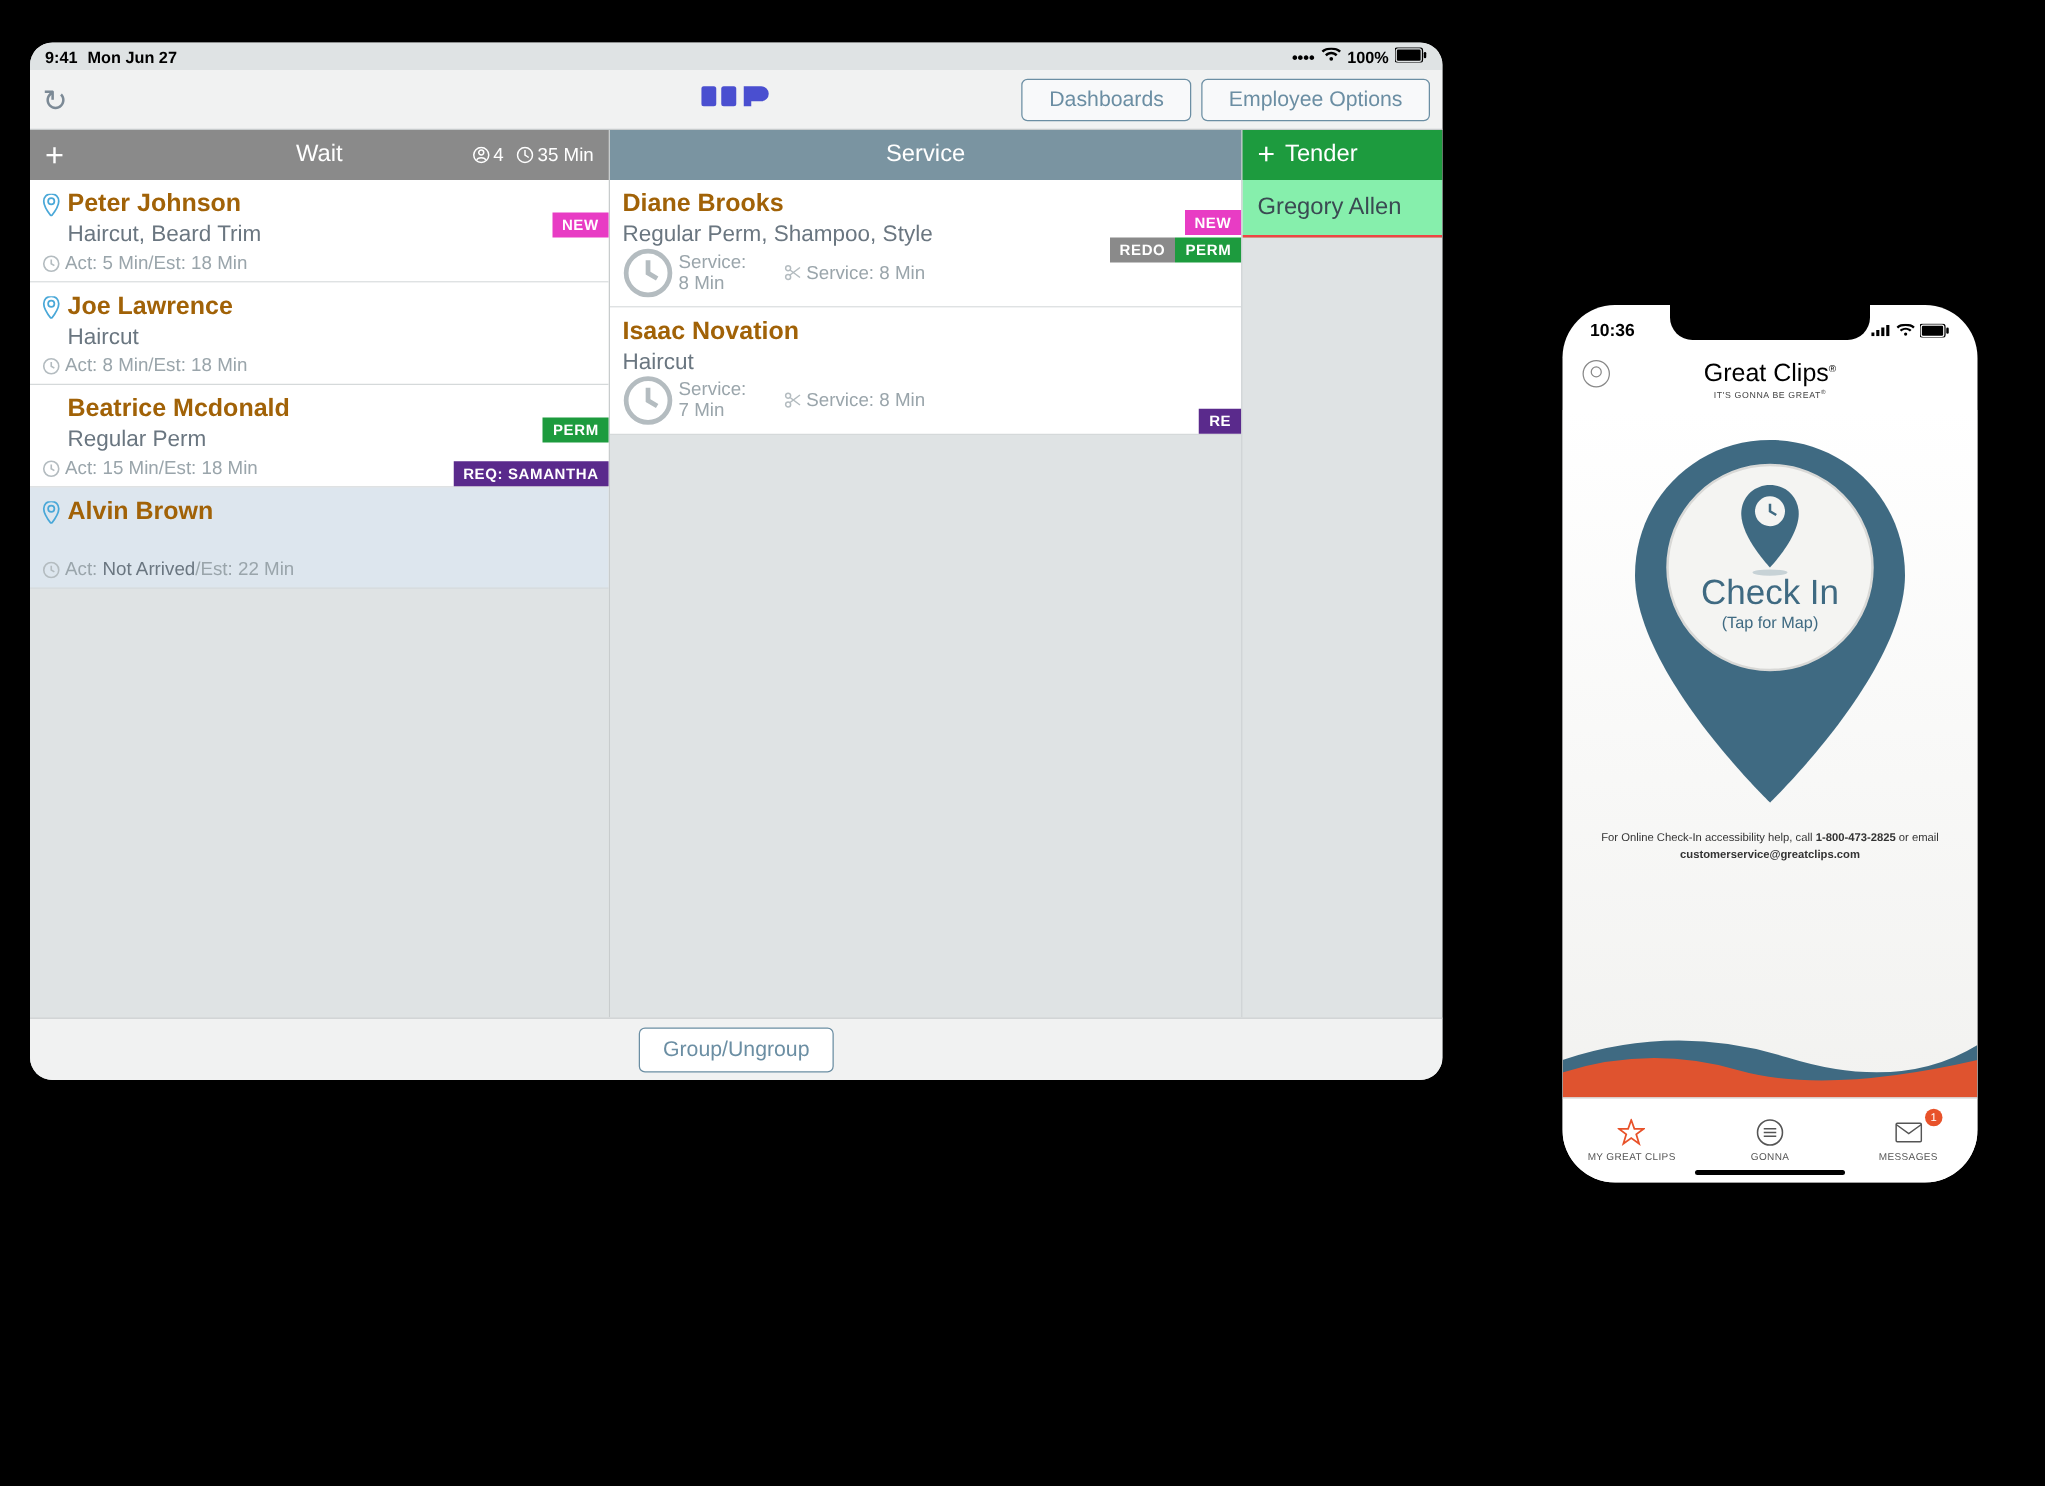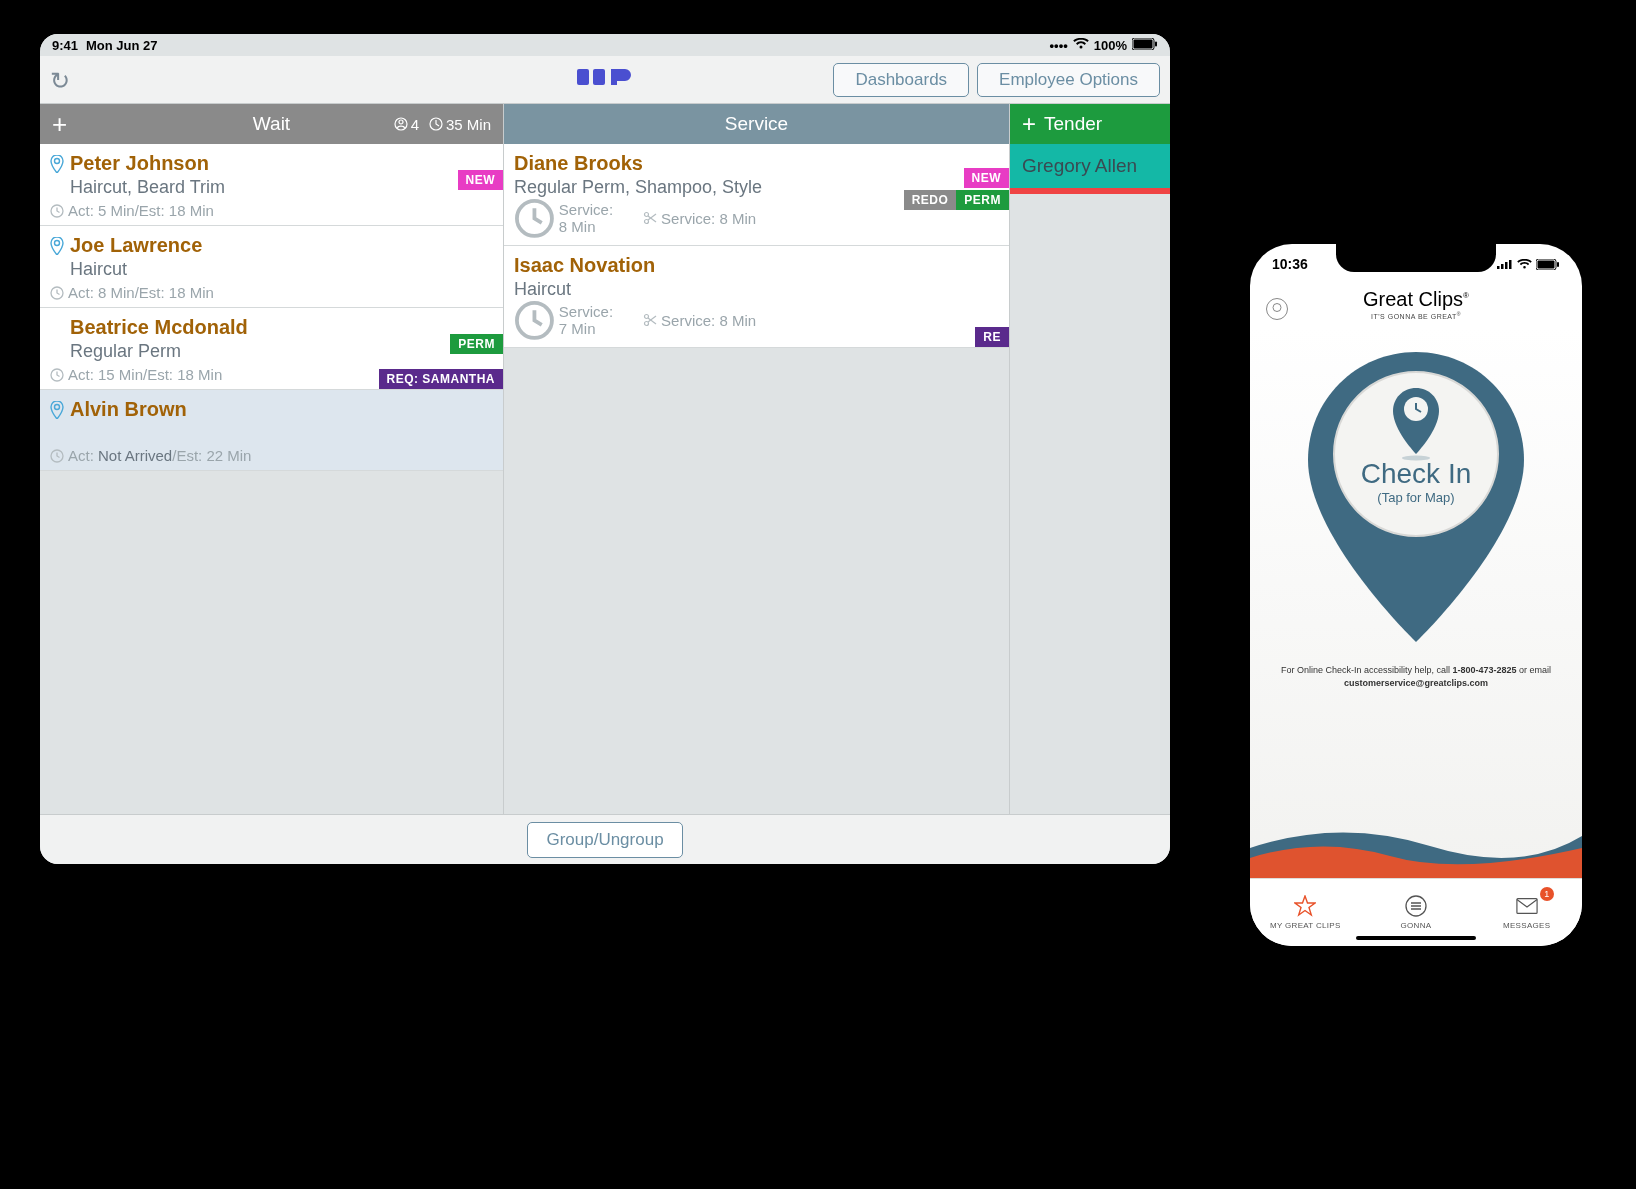--- a/index.html
+++ b/index.html
@@ -1,19 +1,19 @@
 <!DOCTYPE html>
 <html><head>
 <meta charset="utf-8">
 <style>
 * { box-sizing: border-box; margin: 0; padding: 0; font-family: -apple-system, BlinkMacSystemFont, "Segoe UI", Helvetica, Arial, sans-serif; }
 body { background: #000; width: 1636px; height: 1189px; position: relative; overflow: hidden; }
 
 
-.ipad { position: absolute; left: 20px; top: 14px; width: 1170px; height: 870px; background: #000; border-radius: 50px; padding: 20px; }
+.ipad { position: absolute; left: 4px; top: 14px; width: 1170px; height: 870px; background: #000; border-radius: 50px; padding: 20px; }
 .ipad-screen { width: 100%; height: 100%; background: #dfe3e4; border-radius: 18px; overflow: hidden; position: relative; display: flex; flex-direction: column; }
 
 
 .ipad-status { height: 22px; background: #dfe3e4; display: flex; justify-content: space-between; align-items: center; padding: 0 12px; font-size: 13px; font-weight: 600; color: #000; }
 .ipad-status-left { display: flex; gap: 8px; }
 .ipad-status-right { display: flex; align-items: center; gap: 5px; font-size: 13px; }
 
 
 .toolbar { height: 48px; background: #f1f2f2; border-bottom: 1px solid #c8cccd; display: flex; align-items: center; justify-content: space-between; padding: 0 10px; position: relative; }
 .refresh { width: 26px; height: 26px; color: #7c8a96; font-size: 24px; cursor: pointer; }
@@ -50,32 +50,32 @@
 .badges-bottom { position: absolute; right: 0; bottom: 0; display: flex; }
 .badge { font-size: 12px; font-weight: 700; color: #fff; padding: 3px 8px; letter-spacing: 0.5px; margin-top: 20px; }
 .badge.new { background: #e83cc4; }
 .badge.perm { background: #1d9b3e; }
 .badge.redo { background: #8a8a8a; }
 .badge.req { background: #5a2a8c; }
 
 .service-time { display: flex; gap: 30px; font-size: 15px; color: #9aa5ab; margin-top: 0; align-items: center; }
 .service-time span { display: flex; align-items: center; gap: 4px; }
 
-.tender-item { background: #14b8a6; padding: 10px 12px; font-size: 19px; color: #3a4a52; font-weight: 500; border-bottom: 6px solid #ef4444; line-height: 1.25; }
+.tender-item { background: #86efac; padding: 10px 12px; font-size: 19px; color: #3a4a52; font-weight: 500; border-bottom: 2px solid #ef4444; line-height: 1.25; }
 
 
 .bottom-bar { height: 50px; background: #f1f2f2; border-top: 1px solid #c8cccd; display: flex; align-items: center; justify-content: center; }
 .group-btn { border: 1.5px solid #6b8ea3; background: #fff; color: #6b8ea3; padding: 7px 18px; border-radius: 5px; font-size: 17px; cursor: pointer; }
 
 
 .iphone { position: absolute; right: 40px; top: 230px; width: 360px; height: 730px; background: #000; border-radius: 55px; padding: 14px; }
 .iphone-screen { width: 100%; height: 100%; background: #fff; border-radius: 42px; overflow: hidden; position: relative; display: flex; flex-direction: column; }
 .notch { position: absolute; top: 0; left: 50%; transform: translateX(-50%); width: 160px; height: 28px; background: #000; border-radius: 0 0 18px 18px; z-index: 10; }
 .iphone-status { height: 40px; display: flex; justify-content: space-between; align-items: center; padding: 0 22px; font-size: 14px; font-weight: 600; gap: 36px; }
-.iphone-header { display: flex; align-items: flex-end; justify-content: center; padding: 4px 0 8px; position: relative; }
+.iphone-header { display: flex; align-items: flex-start; justify-content: center; padding: 4px 0 8px; position: relative; }
 .avatar-icon { position: absolute; left: 16px; width: 22px; height: 22px; border: 1.5px solid #888; border-radius: 50%; }
 .avatar-icon::after { content: ""; position: absolute; top: 4px; left: 50%; transform: translateX(-50%); width: 7px; height: 7px; border: 1.5px solid #888; border-radius: 50%; }
 .gc-logo { text-align: center; }
 .gc-logo .main { font-family: serif; font-size: 20px; font-weight: 400; }
 .gc-logo .sub { font-size: 7px; letter-spacing: 0.5px; color: #444; }
 
 .checkin-area { flex: 1; position: relative; background: linear-gradient(#fff, #f2f2f0); display: flex; flex-direction: column; align-items: center; padding-top: 10px; overflow: hidden; }
 .big-pin { width: 260px; height: 320px; position: relative; }
 .big-pin svg { width: 100%; height: 100%; }
 .checkin-circle-text { position: absolute; top: 120px; width: 100%; text-align: center; }

